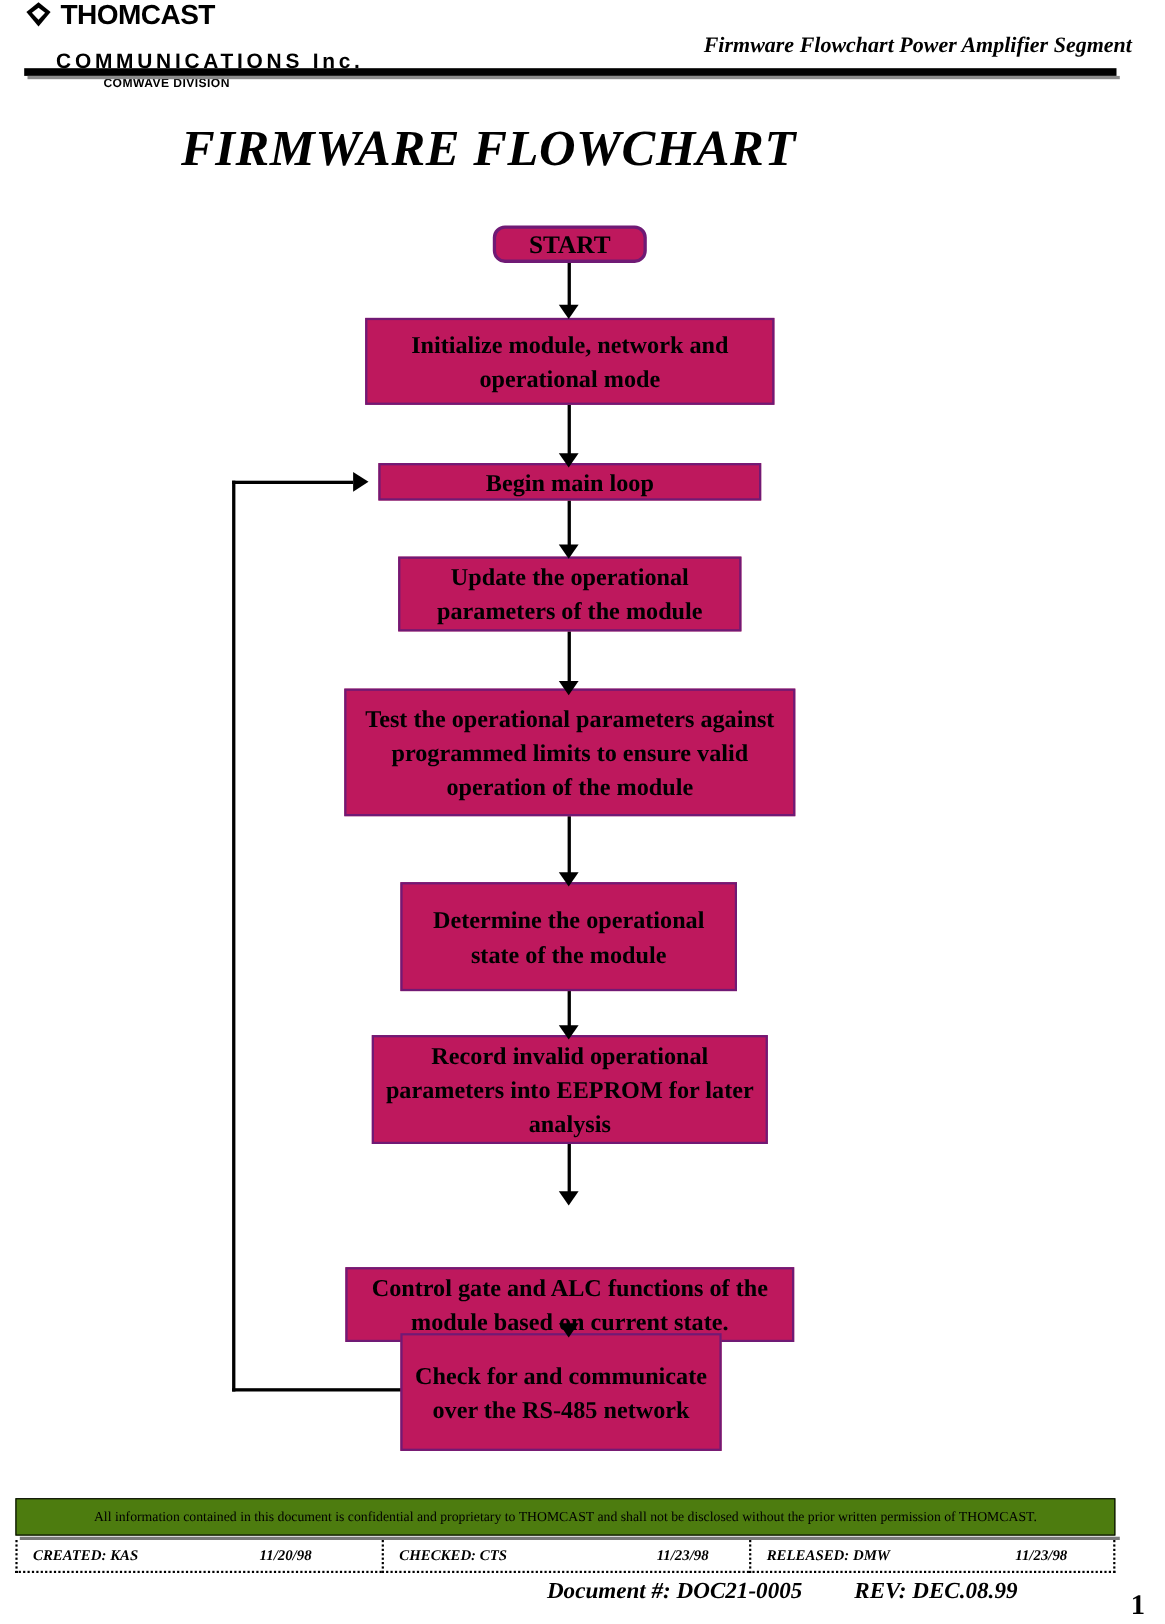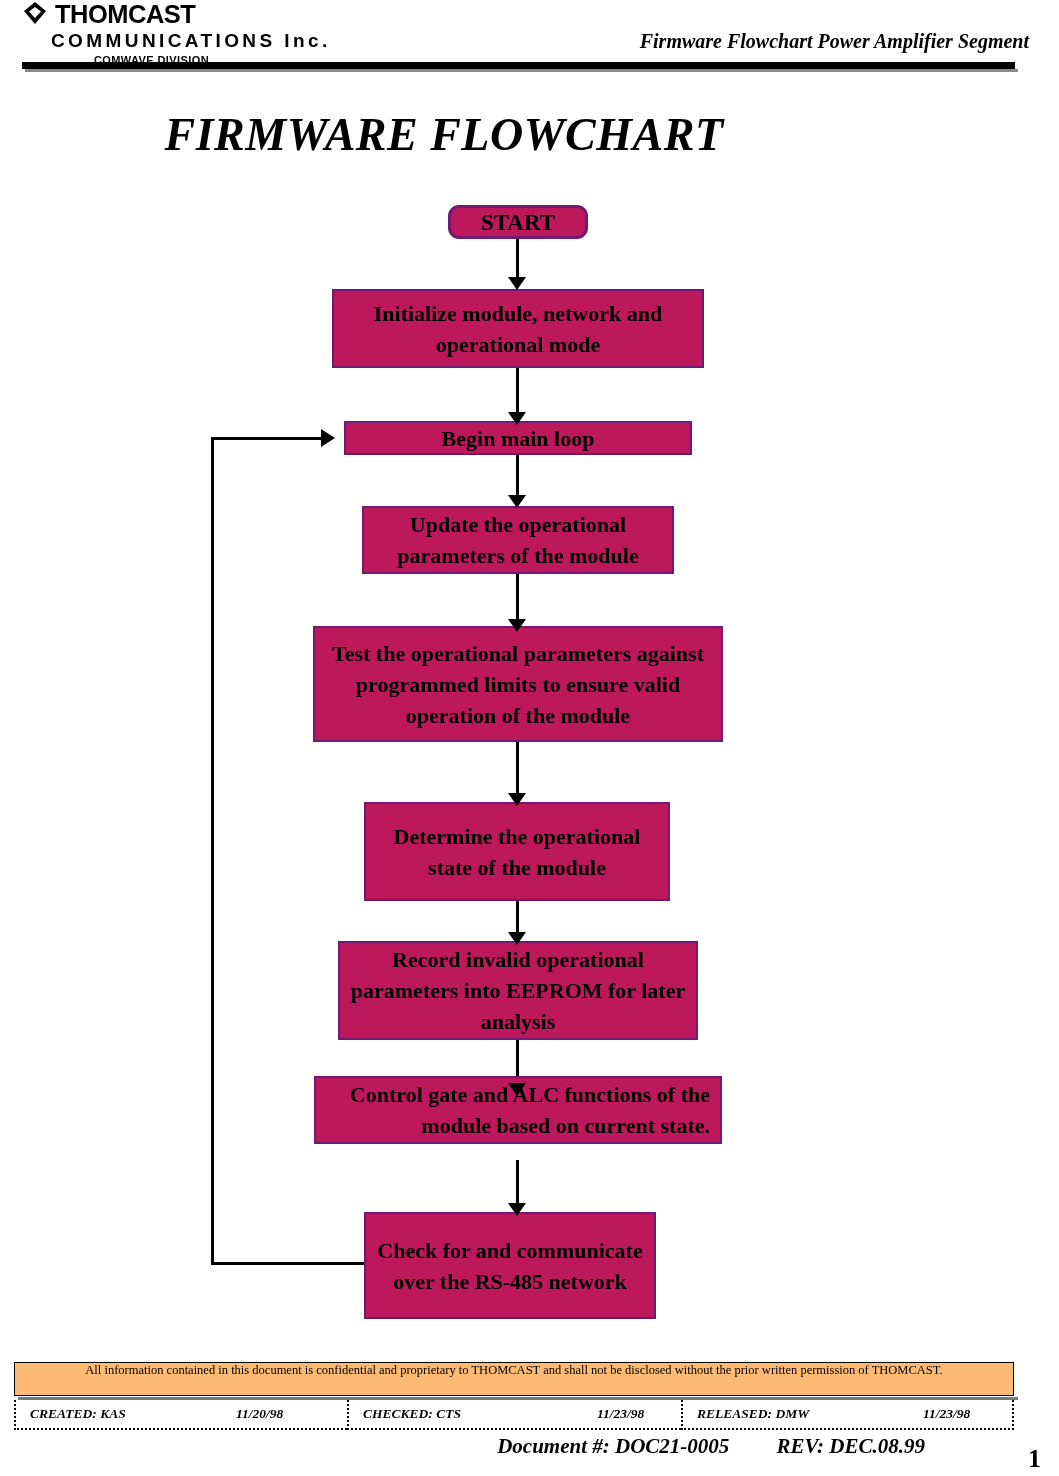--- a/index.html
+++ b/index.html
@@ -51,21 +51,21 @@
     transform: scaleX(1.02);
     transform-origin: left center;
   }
   .logo-row2 {
     font-family: "Liberation Sans", "DejaVu Sans", sans-serif;
     font-weight: bold;
     font-size: 19px;
     letter-spacing: 3.4px;
     line-height: 22px;
     margin-left: 29px;
-    margin-top: 2px;
+    margin-top: 18px;
   }
   .logo-row3 {
     font-family: Liberation Sans, sans-serif;
     font-weight: bold;
     font-size: 11px;
     letter-spacing: 0.4px;
     line-height: 14px;
     margin-left: 72px;
     margin-top: 1px;
   }
@@ -170,22 +170,23 @@
 
   
   .confidential-bar {
     position: absolute;
     left: 14px;
     top: 1362px;
     width: 1000px;
     height: 34px;
     box-sizing: border-box;
     border: 1px solid #000000;
-    background: #fdba74;
+    background: #4d7c0f;
     display: flex;
+    align-items: center;
     justify-content: center;
     font-size: 12.5px;
   }
   .confidential-bar::after {
     content: "";
     position: absolute;
     left: 3px;
     top: 34px;
     width: 1000px;
     height: 3px;
@@ -303,21 +304,21 @@
   <div class="vline" style="left:516px; top:881px; height:60px;"></div>
   <div class="arrow-down" style="left:508px; top:932px;"></div>
 
   <div class="node" style="left:338px; top:941px; width:360px; height:99px;">
     <span class="txt">Record invalid operational parameters into EEPROM for later analysis</span>
   </div>
 
   <div class="vline" style="left:516px; top:1040px; height:52px;"></div>
   <div class="arrow-down" style="left:508px; top:1083px;"></div>
 
-  <div class="node" style="left:314px; top:1076px; width:408px; height:68px;text-align:right;">
+  <div class="node" style="left:314px; top:1152px; width:408px; height:68px;">
     <span class="txt">Control gate and ALC functions of the module based on current state.</span>
   </div>
 
   <div class="vline" style="left:516px; top:1160px; height:52px;"></div>
   <div class="arrow-down" style="left:508px; top:1203px;"></div>
 
   <div class="node" style="left:364px; top:1212px; width:292px; height:107px;">
     <span class="txt">Check for and communicate over the RS-485 network</span>
   </div>
 

